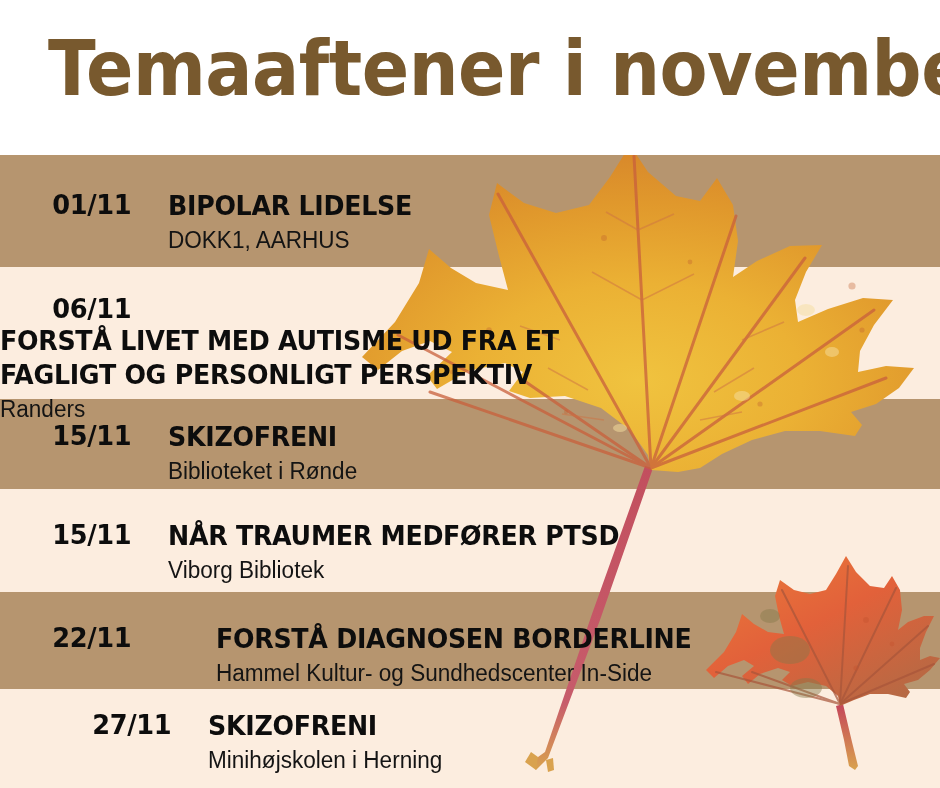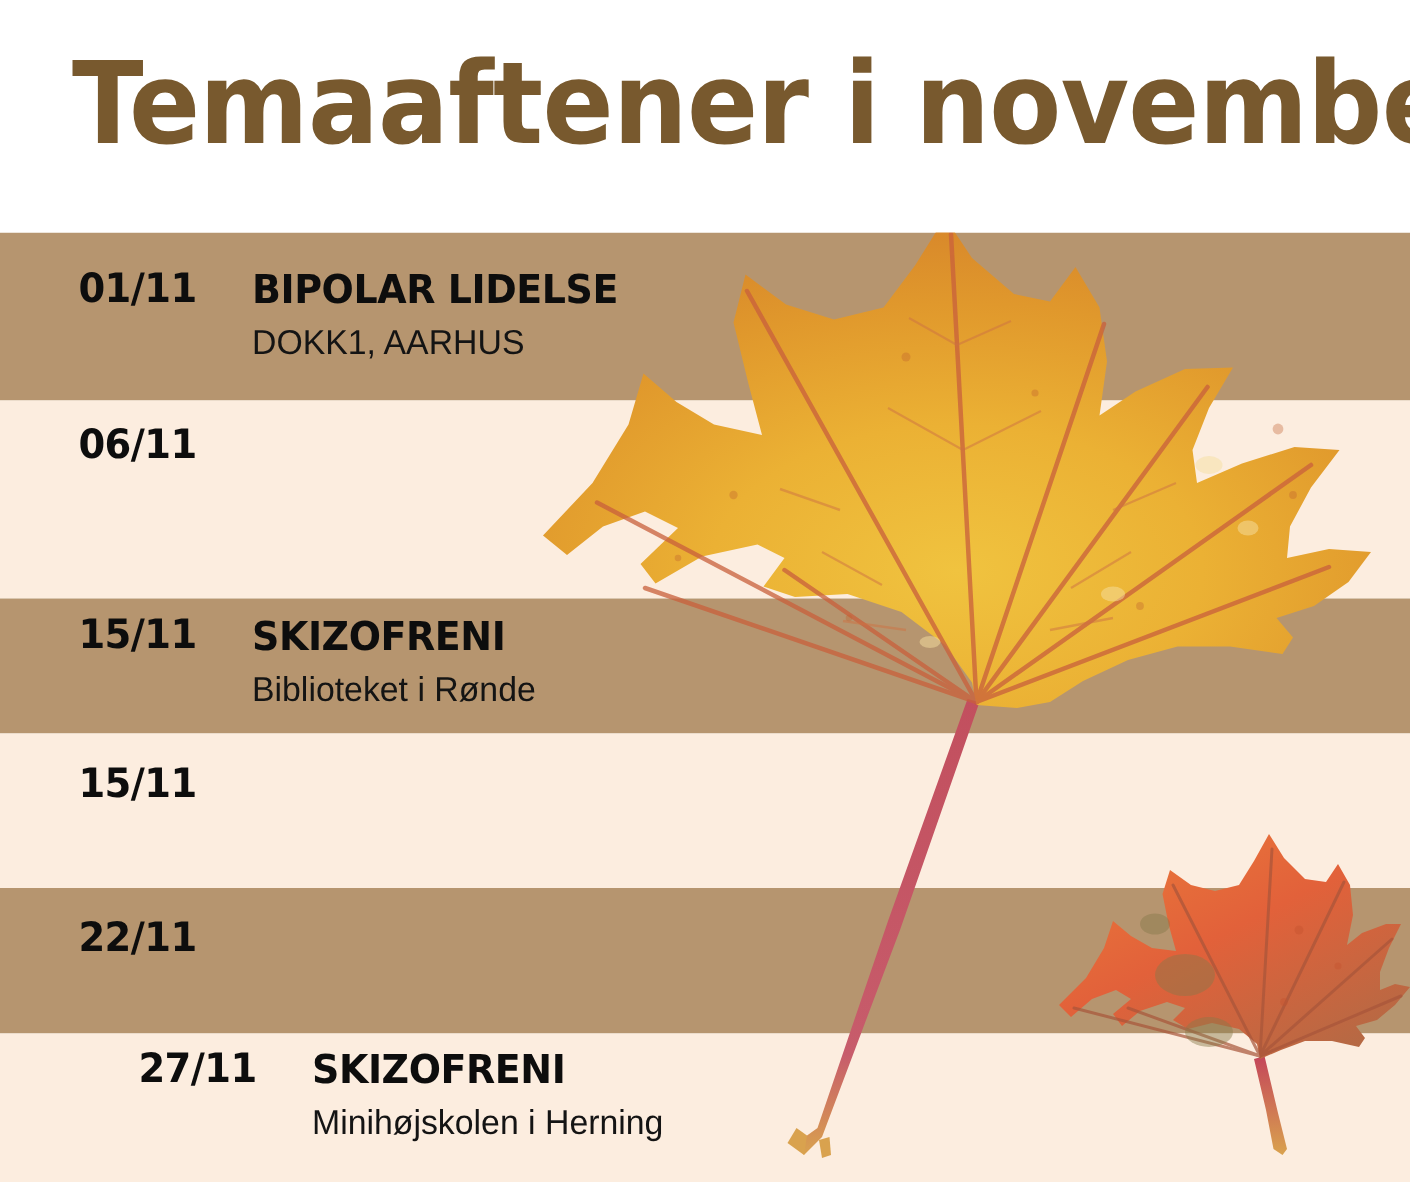--- a/index.html
+++ b/index.html
@@ -54,21 +54,21 @@
     position: absolute;
     left: 0; top: 0;
     width: 940px; height: 788px;
     z-index: 2;
     pointer-events: none;
   }
 
   
   .rows {
     position: absolute;
-    left: 0; top: 0;
+    left: 0; top: 12px;
     width: 940px; height: 660px;
     z-index: 3;
   }
   .row {
     position: absolute;
     left: 0;
     width: 940px;
     display: flex;
     align-items: flex-start;
   }
@@ -249,36 +249,49 @@
     <div class="row" style="top:177px;">
       <div class="row-date">01/11</div>
       <div class="row-body">
         <div class="row-title">BIPOLAR LIDELSE</div>
         <div class="row-venue">DOKK1, AARHUS</div>
       </div>
     </div>
 
     <div class="row" style="top:281px;flex-direction:column;">
       <div class="row-date">06/11</div>
+      <div class="row-body">
+        <div class="row-title">FORSTÅ LIVET MED AUTISME UD FRA ET</div>
+        <div class="row-title">FAGLIGT OG PERSONLIGT PERSPEKTIV</div>
+        <div class="row-venue">Randers</div>
+      </div>
     </div>
 
     <div class="row" style="top:408px;">
       <div class="row-date">15/11</div>
       <div class="row-body">
         <div class="row-title">SKIZOFRENI</div>
         <div class="row-venue">Biblioteket i Rønde</div>
       </div>
     </div>
 
     <div class="row" style="top:507px;">
       <div class="row-date">15/11</div>
+      <div class="row-body">
+        <div class="row-title">NÅR TRAUMER MEDFØRER PTSD</div>
+        <div class="row-venue">Viborg Bibliotek</div>
+      </div>
     </div>
 
     <div class="row" style="top:610px;gap:48px;">
       <div class="row-date">22/11</div>
+      <div class="row-body">
+        <div class="row-title">FORSTÅ DIAGNOSEN BORDERLINE</div>
+        <div class="row-venue">Hammel Kultur- og Sundhedscenter In-Side</div>
+      </div>
     </div>
 
     <div class="row" style="top:697px;margin-left:40px;">
       <div class="row-date">27/11</div>
       <div class="row-body">
         <div class="row-title">SKIZOFRENI</div>
         <div class="row-venue">Minihøjskolen i Herning</div>
       </div>
     </div>
 

